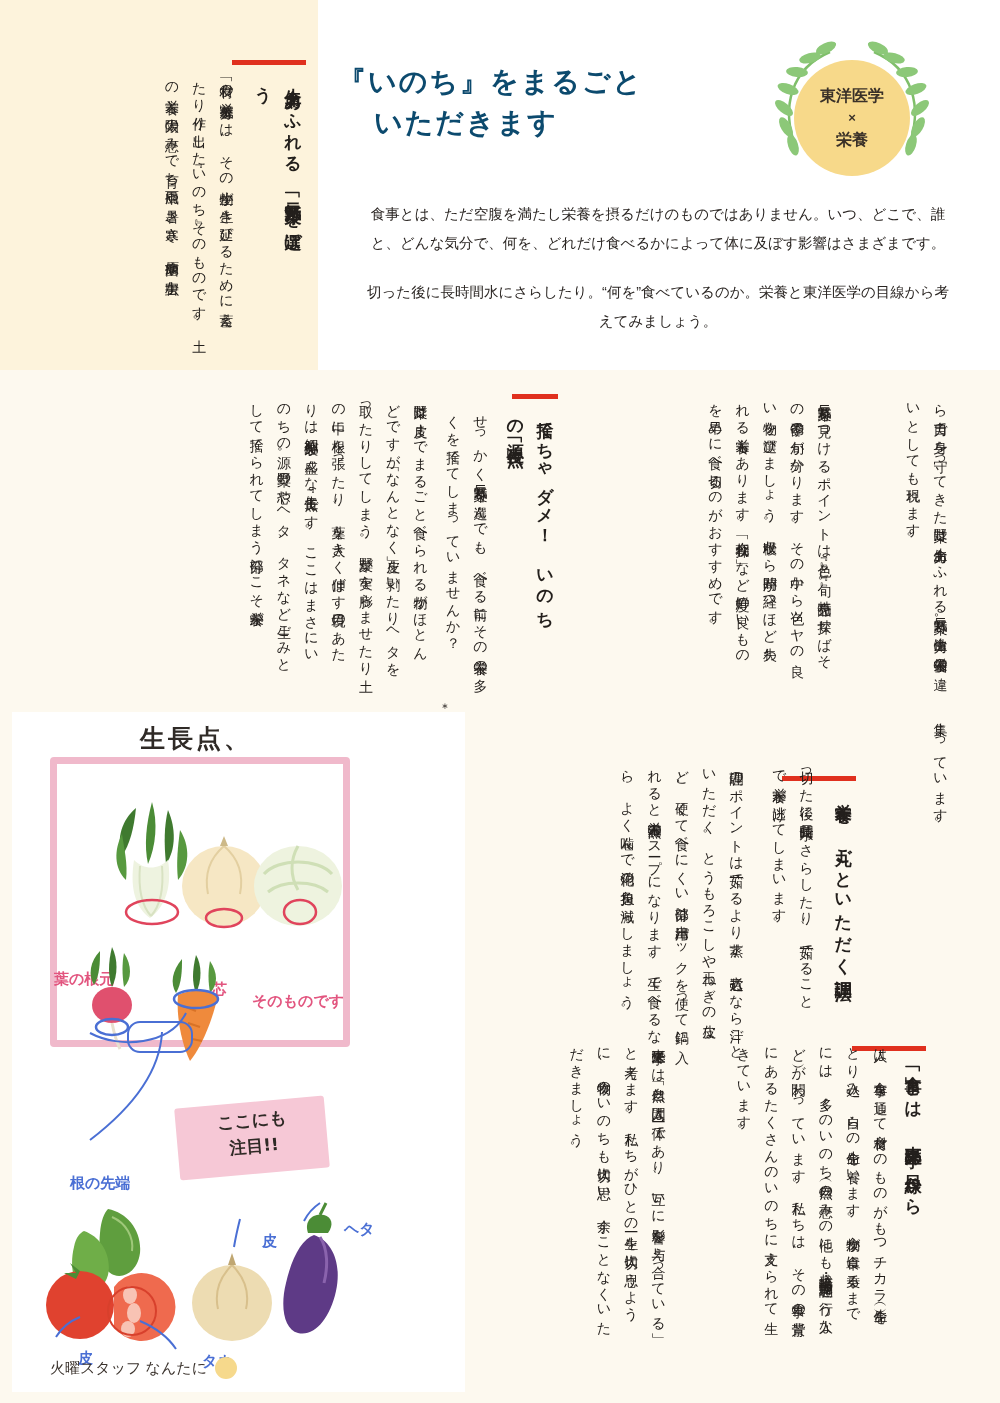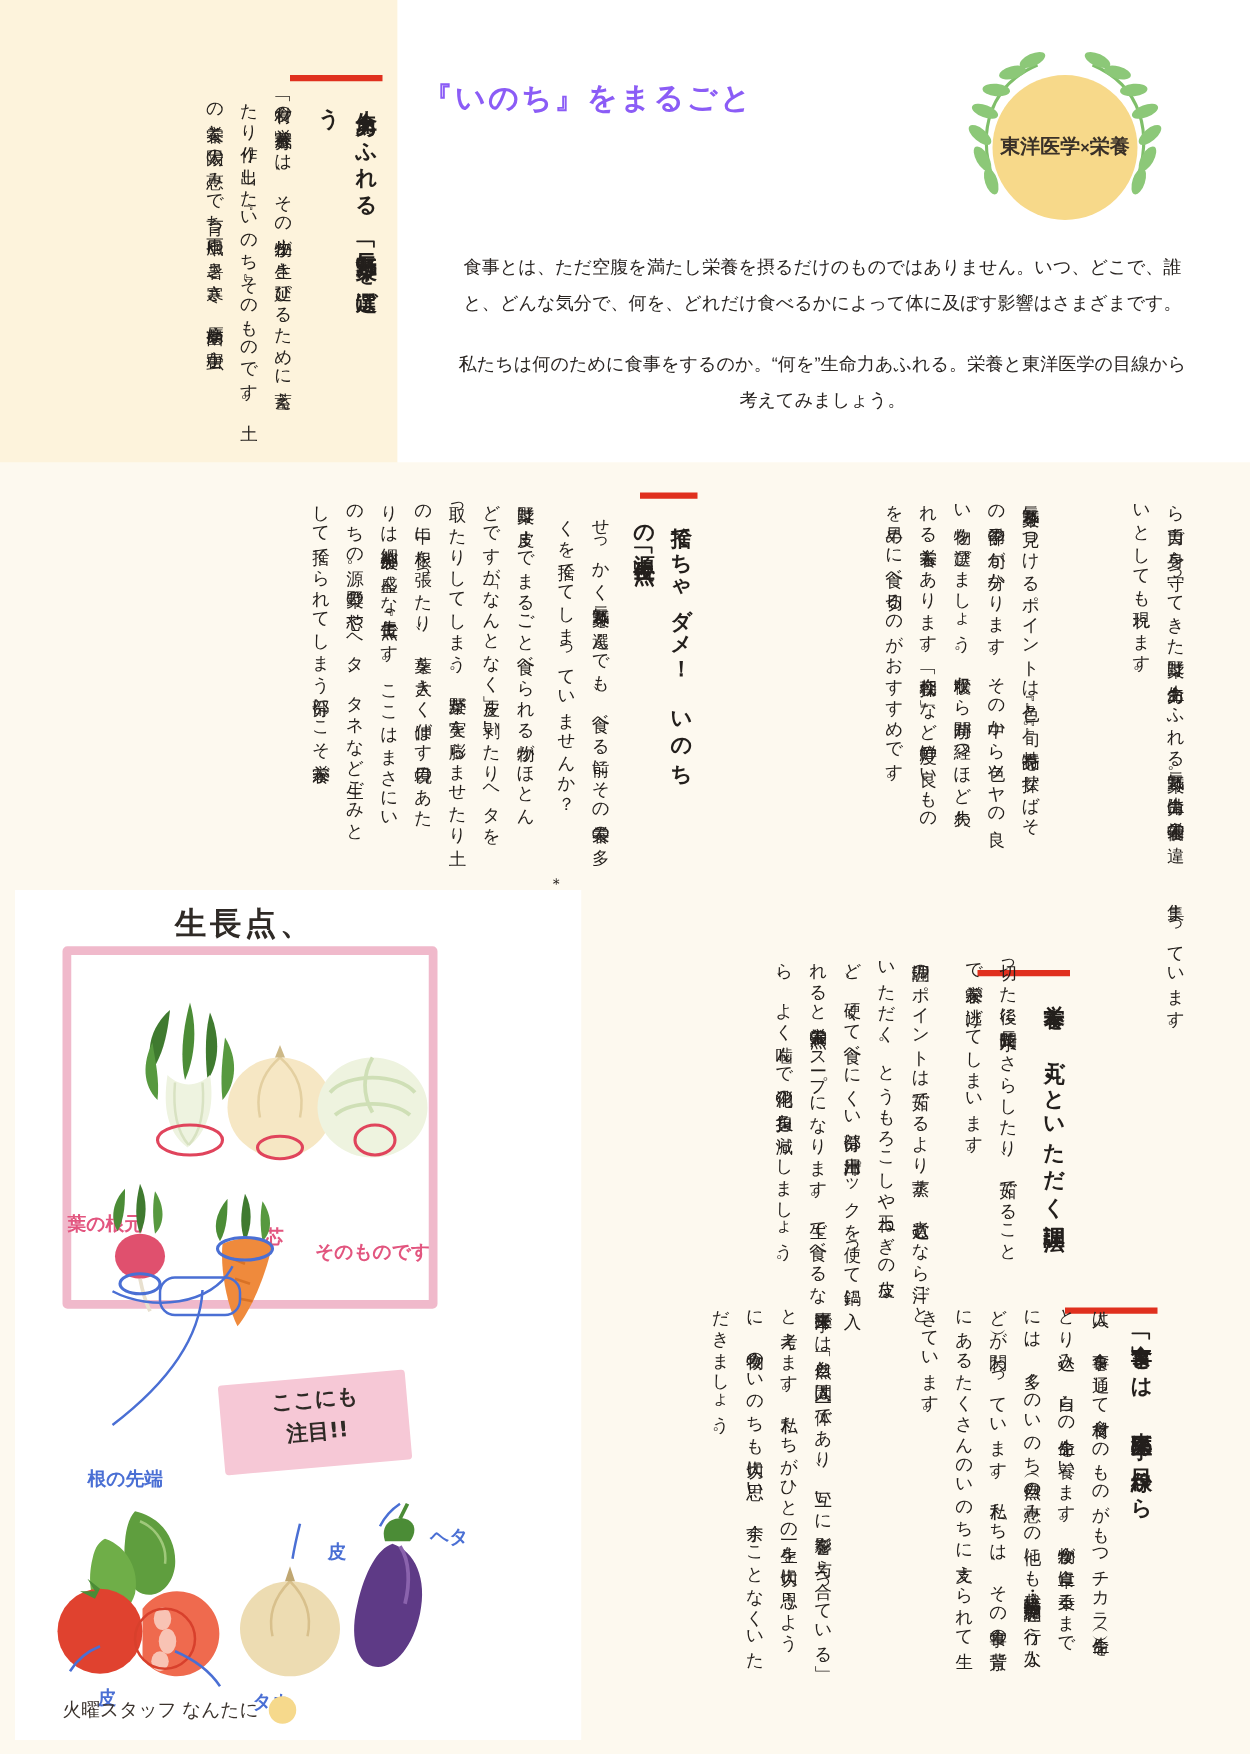--- a/index.html
+++ b/index.html
@@ -44,42 +44,42 @@
     left: 12px; top: 712px;
     width: 453px; height: 680px;
     background: #ffffff;
   }
 
   
   .title {
     position: absolute;
     left: 338px; top: 62px;
     width: 420px;
-    font-size: 24px;
+    font-size: 28px;
     line-height: 1.45;
     font-weight: bold;
     letter-spacing: 2px;
-    color: #8b5cf6;
+    color: #0c4a6e;
   }
   .title .l2 { display: block; padding-left: 36px; }
 
   
   .seal-wrap {
     position: absolute;
     left: 752px; top: 28px;
     width: 200px; height: 168px;
   }
   .seal-circle {
     position: absolute;
     left: 42px; top: 32px;
     width: 116px; height: 116px;
     border-radius: 50%;
     background: #f7d98a;
     display: flex;
-    flex-direction: row;
+    flex-direction: column;
     align-items: center;
     justify-content: center;
     font-size: 16px;
     line-height: 1.5;
     font-weight: bold;
     color: #3a3128;
   }
   .seal-circle .x { font-size: 13px; }
   .laurel {
     position: absolute;
@@ -207,20 +207,21 @@
 <body>
 
 <div class="page">
 
   <div class="top-left-band"></div>
   <div class="top-right-band"></div>
   <div class="lower-bg"></div>
 
   <div class="title">
     <span>『いのち』をまるごと</span>
+    <span class="l2">いただきます</span>
   </div>
 
   <div class="seal-wrap">
     <svg class="laurel" viewBox="0 0 200 168">
       <g fill="none" stroke="#7fbf6a" stroke-width="2.5">
         <path d="M78 24 C40 40 28 78 44 120"></path>
         <path d="M122 24 C160 40 172 78 156 120"></path>
       </g>
       <g fill="#8cc878">
         <ellipse cx="74" cy="20" rx="11" ry="5" transform="rotate(-25 74 20)"></ellipse>
@@ -241,21 +242,21 @@
     </svg>
     <div class="seal-circle">
       <span>東洋医学</span>
       <span class="x">×</span>
       <span>栄養</span>
     </div>
   </div>
 
   <div class="intro">
     <p>食事とは、ただ空腹を満たし栄養を摂るだけのものではありません。いつ、どこで、誰と、どんな気分で、何を、どれだけ食べるかによって体に及ぼす影響はさまざまです。</p>
-    <p>私たちは何のために食事をするのか。“何を”生命力あふれる。栄養と東洋医学の目線から考えてみましょう。</p>
+    <p>切った後に長時間水にさらしたり。“何を”食べているのか。栄養と東洋医学の目線から考えてみましょう。</p>
   </div>
 
   <div class="vhead wide2" style="left:248px; top:74px; height:190px;">生命力あふれる
 「元気野菜」を選ぼう</div>
   <div class="vcol" style="left:44px; top:72px; width:196px; height:262px;">「食材の栄養成分」とは、その生物が生き延びるために蓄えたり作り出した『いのち』そのものです。土の栄養と太陽の恵みで育ち雨風や暑さ寒さ、病原菌や害虫か</div>
 
   <div class="vcol" style="left:838px; top:394px; width:116px; height:276px;">ら自力で身を守ってきた野菜は生命力あふれる元気野菜。生命力は栄養価の違いとしても現れます。</div>
   <div class="vcol" style="left:608px; top:394px; width:230px; height:276px;">元気野菜を見つけるポイントは『色』と『旬』。特売品を探せばその季節の旬が分かります。その中から色ツヤの良い物を選びましょう。収穫から時間が経つほど失われる栄養もあります。「今朝採れ」など鮮度の良いものを早めに食べ切るのがおすすめです。</div>
 
   <div class="vhead" style="left:500px; top:408px; height:216px;">捨てちゃダメ！

